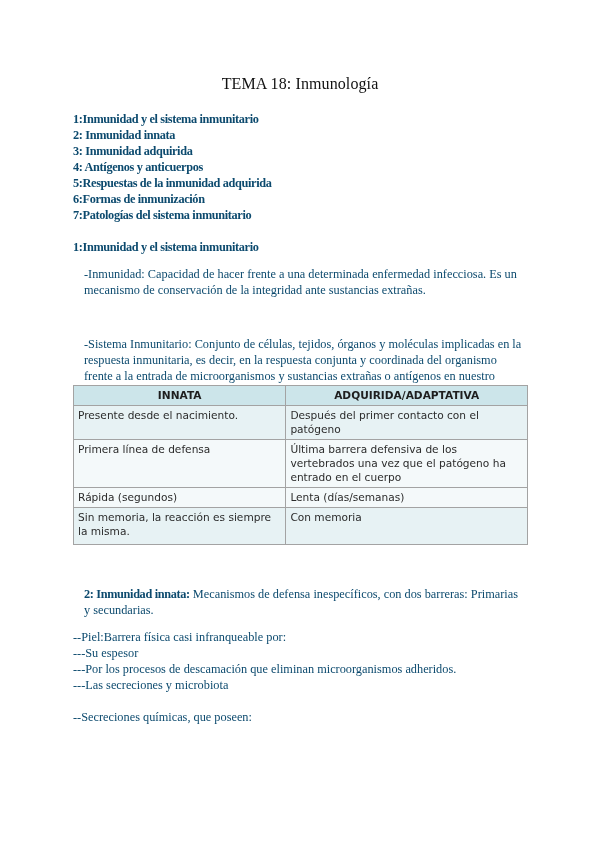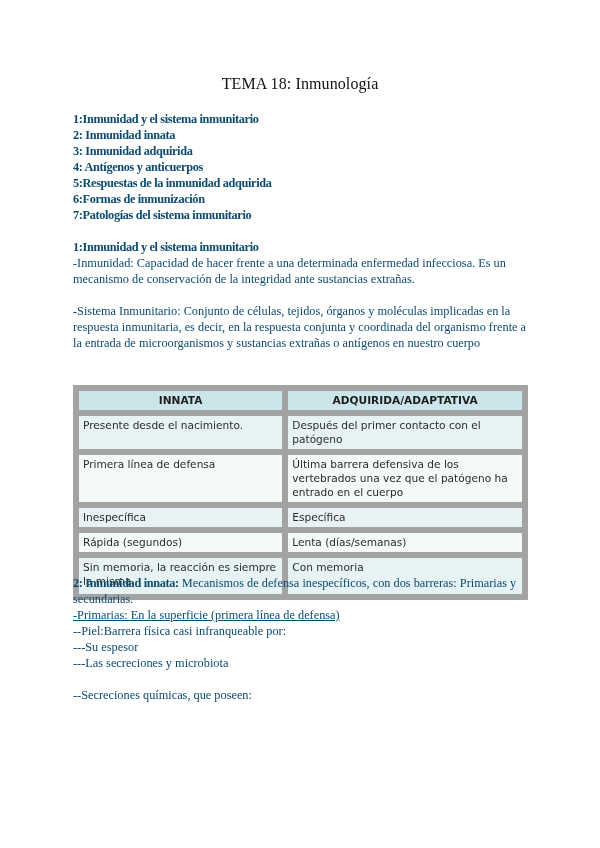--- a/index.html
+++ b/index.html
@@ -43,21 +43,21 @@
       top: 111px;
       font-weight: bold;
       letter-spacing: -0.35px;
     }
     .toc div { white-space: nowrap; }
     .s1 { top: 239px; }
     .s1 .h {
       font-weight: bold;
       letter-spacing: -0.35px;
     }
-    .para { margin: 0; }
+    .para { margin: 11px; }
     .gap { height: 16px; }
     .tipos {
       position: absolute;
       left: 73px;
       top: 366px;
       font-size: 12.3px;
       line-height: 16px;
       margin-top: 30px;
     }
     table.imm {
@@ -65,21 +65,21 @@
       left: 73px;
       top: 385px;
       width: 455px;
       border-collapse: collapse;
       font-family: "DejaVu Sans", "Liberation Sans", sans-serif;
       font-size: 10.6px;
       line-height: 14px;
       color: #2b2b2b;
     }
     table.imm th, table.imm td {
-      border: 6px solid #a3a3a3;
+      border: 1px solid #a3a3a3;
       padding: 2px 4px 3px 4px;
       vertical-align: top;
       text-align: left;
     }
     table.imm th {
       background: #cce5ea;
       text-align: center;
       font-weight: bold;
       color: #1e1e1e;
       height: 14px;
@@ -135,38 +135,34 @@
     </thead>
     <tbody>
       <tr class="odd">
         <td>Presente desde el nacimiento.</td>
         <td>Después del primer contacto con el patógeno</td>
       </tr>
       <tr class="even">
         <td>Primera línea de defensa</td>
         <td>Última barrera defensiva de los vertebrados una vez que el patógeno ha entrado en el cuerpo</td>
       </tr>
-      <tr class="odd">
-        <td>Inespecífica</td>
-        <td>Específica</td>
-      </tr>
       <tr class="even">
         <td>Rápida (segundos)</td>
         <td>Lenta (días/semanas)</td>
       </tr>
       <tr class="odd r5">
         <td>Sin memoria, la reacción es siempre la misma.</td>
         <td>Con memoria</td>
       </tr>
     </tbody>
   </table>
 
   <div class="block s2">
     <p class="para"><span class="h">2: Inmunidad innata:</span><span> Mecanismos de defensa inespecíficos, con dos barreras: Primarias y secundarias.</span></p>
-    <div class="u">-Primarias: En la superficie (primera línea de defensa)</div>
     <div>--Piel:Barrera física casi infranqueable por:</div>
     <div>---Su espesor</div>
+    <div>---Por los procesos de descamación que eliminan microorganismos adheridos.</div>
     <div>---Las secreciones y microbiota</div>
     <div class="gap"></div>
     <div>--Secreciones químicas, que poseen:</div>
   </div>
 
 </div>
 
 </body></html>

